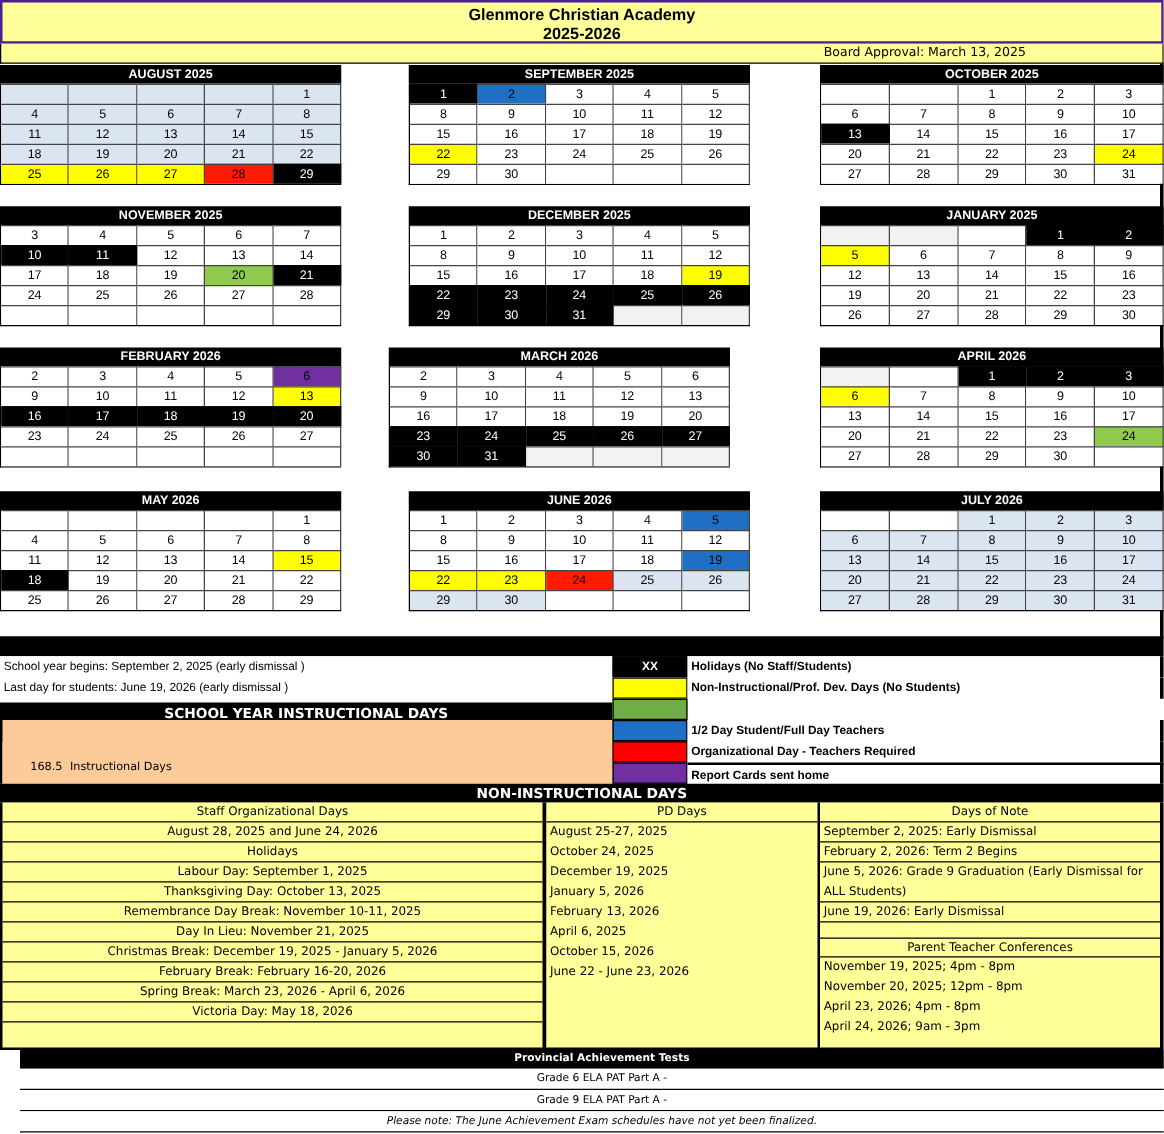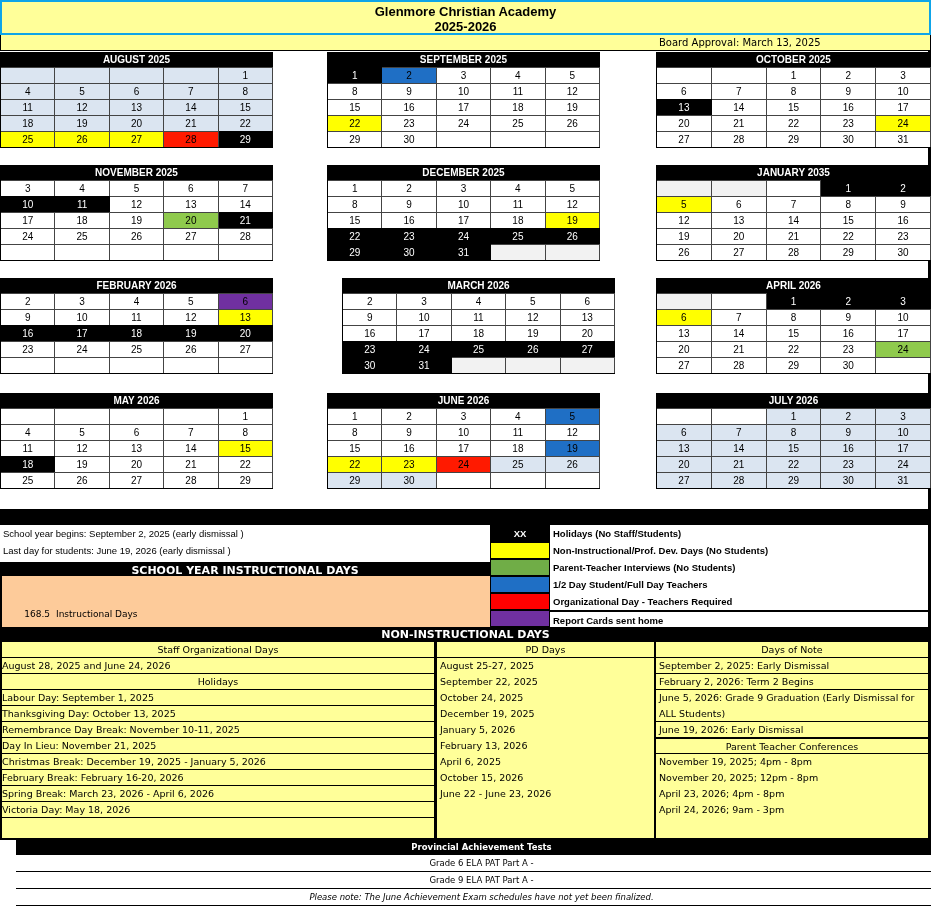--- a/index.html
+++ b/index.html
@@ -1,17 +1,17 @@
 <!DOCTYPE html>
 <html><head>
 <meta charset="utf-8">
 <style>
   * { box-sizing: border-box; margin: 0; padding: 0; }
   body { width: 931px; height: 907px; background: #fff; font-family: "Liberation Sans", sans-serif; position: relative; overflow: hidden; }
-  .title-block { position: absolute; left: 0; top: 0; width: 931px; height: 35px; background: #ffff99; border: 2px solid #0ea5e9; text-align: center; font-weight: bold; font-size: 13px; line-height: 15px; padding-top: 2px; }
+  .title-block { position: absolute; left: 0; top: 0; width: 931px; height: 35px; background: #ffff99; border: 2px solid #4c1d95; text-align: center; font-weight: bold; font-size: 13px; line-height: 15px; padding-top: 2px; }
   .approval { position: absolute; left: 0; top: 35px; width: 931px; height: 16px; background: #ffff99; border: 1px solid #000; border-top: none; font-size: 11px; line-height: 15px; }
   .approval span { position: absolute; left: 658px; font-family: "DejaVu Sans", sans-serif; font-size: 10px; }
   .right-edge { position: absolute; right: 0; top: 51px; width: 3px; height: 460px; background: #000; }
   .cal { position: absolute; width: 273px; }
   .cal-head { background: #000; color: #fff; font-weight: bold; font-size: 10px; text-align: center; height: 15px; line-height: 15px; }
   .cal-grid { display: grid; grid-template-columns: repeat(5, 1fr); border-left: 1px solid #000; border-bottom: 1px solid #000; }
   .cell { height: 16px; border-right: 1px solid #444; border-top: 1px solid #444; font-size: 10px; text-align: center; line-height: 15px; background: #fff; color: #000; }
   .c-hol { background: #000; color: #fff; border-color: #000; }
   .c-pd { background: #ffff00; }
   .c-pt { background: #8fca4d; }
@@ -28,21 +28,21 @@
   .instr .row { height: 17px; line-height: 17px; display: flex; margin-top: 30px; }
   .instr .num { width: 54px; text-align: right; padding-right: 6px; }
   .legend { position: absolute; left: 490px; top: 525px; width: 441px; }
   .legend .lrow { display: flex; height: 17px; }
   .legend .swatch { width: 60px; height: 17px; border: 1px solid #000; font-size: 9.5px; font-weight: bold; color: #fff; text-align: center; line-height: 15px; }
   .legend .ltext { flex: 1; background: #fff; font-size: 9.5px; font-weight: bold; line-height: 17px; padding-left: 3px; border-right: 3px solid #000; }
   .nid-wrap { position: absolute; left: 0; top: 642px; width: 931px; height: 198px; background: #000; }
   .col { position: absolute; top: 0; background: #ffff99; font-family: "DejaVu Sans", sans-serif; font-size: 9.5px; }
   .col .h { font-weight: normal; text-align: center; height: 16px; line-height: 16px; border-bottom: 1px solid #000; }
   .col .r { height: 16px; line-height: 16px; border-bottom: 1px solid #000; }
-  .col .c { text-align: left; }
+  .col .c { text-align: center; }
   .col .l { padding-left: 3px; }
   .col .plain { height: 16px; line-height: 16px; padding-left: 3px; }
   .pat { position: absolute; left: 0; top: 840px; width: 931px; margin-left: 16px; }
   .pat .ph { background: #000; color: #fff; font-weight: bold; font-size: 8.5px; text-align: center; height: 15px; line-height: 15px; font-family: "DejaVu Sans", sans-serif; }
   .pat .pr { background: #fff; font-size: 8.5px; text-align: center; height: 17px; line-height: 16px; border-bottom: 1px solid #000; font-family: "DejaVu Sans", sans-serif; }
   .pat .note { font-style: italic; }
 </style>
 </head>
 <body>
 
@@ -200,21 +200,21 @@
         <div class="cell c-hol">25</div>
         <div class="cell c-hol">26</div>
         <div class="cell c-hol">29</div>
         <div class="cell c-hol">30</div>
         <div class="cell c-hol">31</div>
         <div class="cell c-empty"></div>
         <div class="cell c-empty"></div>
       </div>
     </div>
     <div class="cal" style="left: 656px; top: 165px; width: 275px;">
-      <div class="cal-head">JANUARY 2035</div>
+      <div class="cal-head">JANUARY 2025</div>
       <div class="cal-grid">
         <div class="cell c-empty"></div>
         <div class="cell c-empty"></div>
         <div class="cell"></div>
         <div class="cell c-hol">1</div>
         <div class="cell c-hol">2</div>
         <div class="cell c-pd">5</div>
         <div class="cell">6</div>
         <div class="cell">7</div>
         <div class="cell">8</div>
@@ -259,21 +259,21 @@
         <div class="cell">25</div>
         <div class="cell">26</div>
         <div class="cell">27</div>
         <div class="cell"></div>
         <div class="cell"></div>
         <div class="cell"></div>
         <div class="cell"></div>
         <div class="cell"></div>
       </div>
     </div>
-    <div class="cal" style="left: 342px; top: 278px;">
+    <div class="cal" style="left: 311px; top: 278px;">
       <div class="cal-head">MARCH 2026</div>
       <div class="cal-grid">
         <div class="cell">2</div>
         <div class="cell">3</div>
         <div class="cell">4</div>
         <div class="cell">5</div>
         <div class="cell">6</div>
         <div class="cell">9</div>
         <div class="cell">10</div>
         <div class="cell">11</div>
@@ -445,21 +445,20 @@
     <div class="lrow">
       <div class="swatch" style="background: rgb(0, 0, 0);">XX</div>
       <div class="ltext">Holidays (No Staff/Students)</div>
     </div>
     <div class="lrow">
       <div class="swatch" style="background: rgb(255, 255, 0);"></div>
       <div class="ltext">Non-Instructional/Prof. Dev. Days (No Students)</div>
     </div>
     <div class="lrow">
       <div class="swatch" style="background: rgb(112, 173, 71);"></div>
-      <div class="ltext">Parent-Teacher Interviews (No Students)</div>
     </div>
     <div class="lrow">
       <div class="swatch" style="background: rgb(31, 111, 197);"></div>
       <div class="ltext">1/2 Day Student/Full Day Teachers</div>
     </div>
     <div class="lrow">
       <div class="swatch" style="background: rgb(255, 0, 0);"></div>
       <div class="ltext">Organizational Day - Teachers Required</div>
     </div>
     <div class="lrow">
@@ -483,40 +482,39 @@
         <div class="r c">Christmas Break: December 19, 2025 - January 5, 2026</div>
         <div class="r c">February Break: February 16-20, 2026</div>
         <div class="r c">Spring Break: March 23, 2026 - April 6, 2026</div>
         <div class="r c">Victoria Day: May 18, 2026</div>
       </div>
   </div>
   <div class="col" style="left:437px;width:217px;height:196px;">
     <div class="h">PD Days</div>
     <div id="pd-list">
         <div class="plain">August 25-27, 2025</div>
-        <div class="plain">September 22, 2025</div>
         <div class="plain">October 24, 2025</div>
         <div class="plain">December 19, 2025</div>
         <div class="plain">January 5, 2026</div>
         <div class="plain">February 13, 2026</div>
         <div class="plain">April 6, 2025</div>
         <div class="plain">October 15, 2026</div>
         <div class="plain">June 22 - June 23, 2026</div>
       </div>
   </div>
   <div class="col" style="left:656px;width:272px;height:196px;">
     <div class="h">Days of Note</div>
     <div id="note-list">
         <div class="r l">September 2, 2025: Early Dismissal</div>
         <div class="r l">February 2, 2026: Term 2 Begins</div>
         <div class="r l" style="border-bottom: none;">June 5, 2026:  Grade 9 Graduation (Early Dismissal for</div>
         <div class="r l">ALL Students)</div>
         <div class="r l">June 19, 2026:  Early Dismissal</div>
       </div>
-    <div class="h" style="border-top:1px solid #000;">Parent Teacher Conferences</div>
+    <div class="h" style="border-top:1px solid #000;margin-top:12px;">Parent Teacher Conferences</div>
     <div id="ptc-list">
         <div class="plain">November 19, 2025; 4pm - 8pm</div>
         <div class="plain">November 20, 2025; 12pm - 8pm</div>
         <div class="plain">April 23, 2026; 4pm - 8pm</div>
         <div class="plain">April 24, 2026; 9am - 3pm</div>
       </div>
   </div>
 </div>
 
 <div class="pat">

